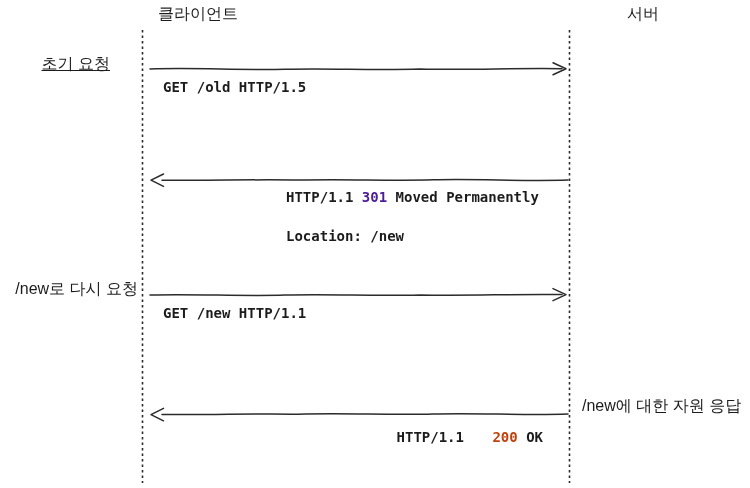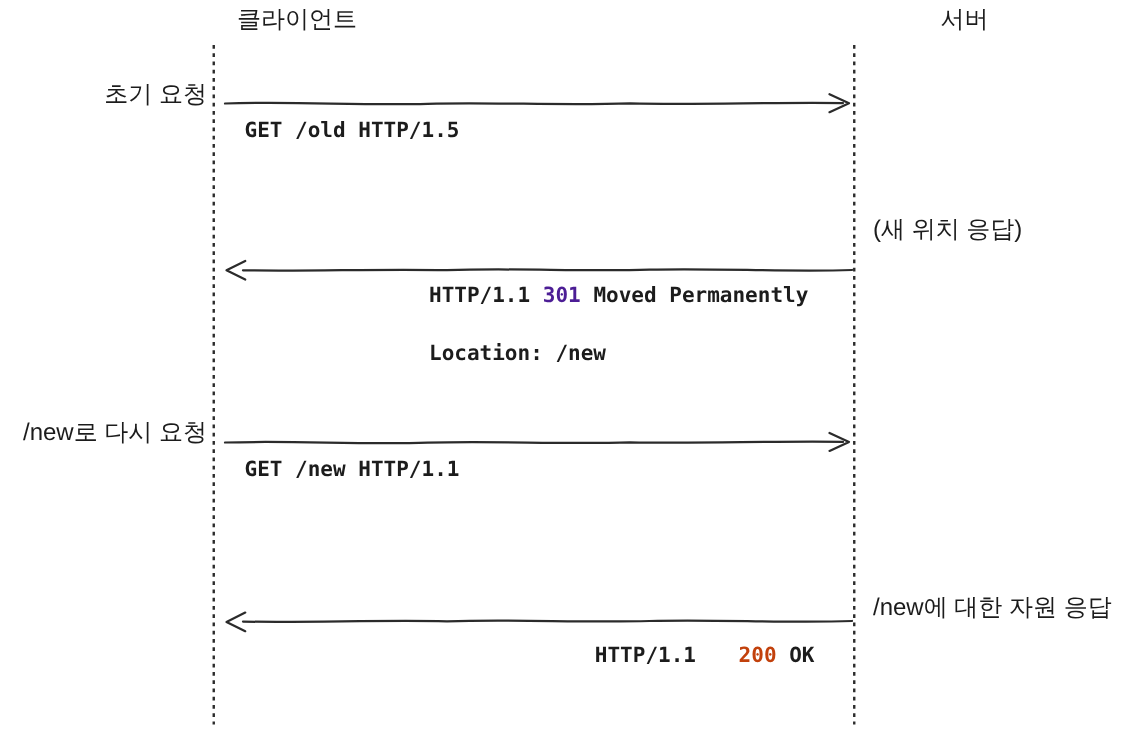--- a/index.html
+++ b/index.html
@@ -59,26 +59,25 @@
   <path class="stroke" d="M150 295 c45 -1.4 90 1.5 135 0.1 c45 -1.3 90 1.2 135 -0.2 c47 1 94 -1 142 -0.3"></path>
   <path class="stroke" d="M553 288.6 L566 294.6 L553 300.6"></path>
 
   <path class="stroke" d="M568 414 c-45 1.6 -90 -1.3 -135 0 c-45 1.2 -90 -1.3 -135 0.2 c-45 -1 -90 1 -136 0.2"></path>
   <path class="stroke" d="M163.5 408.4 L151 414.6 L163.5 420.8"></path>
 </svg>
 
 <div class="abs kr kr-center" style="left:104px; top:4px; width:86px;">클라이언트</div>
 <div class="abs kr kr-center" style="left:531px; top:4px; width:80px;">서버</div>
 
-<div class="abs kr" style="right:612px; top:54px;">초기 요청</div>
+<div class="abs kr" style="right:640px; top:54px;text-decoration:underline;">초기 요청</div>
 <div class="abs mono" style="left:163px; top:77px;">GET /old HTTP/1.5</div>
 
 <div class="abs mono" style="left:286px; top:187px;"><span>HTTP/1.1 </span><span class="status-code" style="color: #4c1d95;">301</span><span> Moved Permanently</span></div>
 <div class="abs mono" style="left:286px; top:226px;">Location: /new</div>
 <div class="abs kr note" style="left:582px; top:141px;">
-  <div>(새 위치 응답)</div>
 </div>
 
 <div class="abs kr" style="right:612px; top:279px;">/new로 다시 요청</div>
 <div class="abs mono" style="left:163px; top:303px;">GET /new HTTP/1.1</div>
 
 <div class="abs kr" style="left:582px; top:396px;">/new에 대한 자원 응답</div>
 <div class="abs mono" style="right:207px; top:427px;"><span>HTTP/1.1 </span><span class="status-code" style="color: #c2410c; margin-left: 20px;">200</span><span> OK</span></div>
 
 </body></html>

